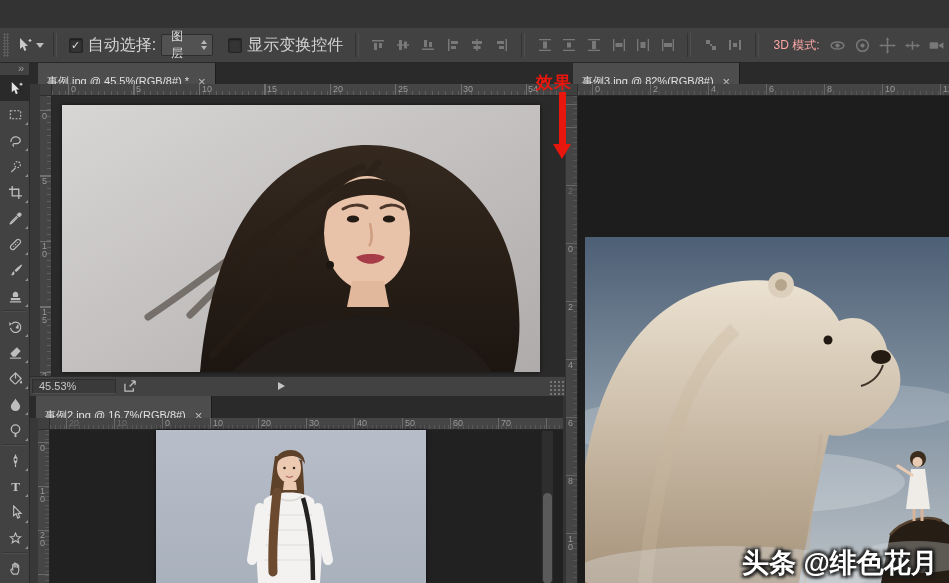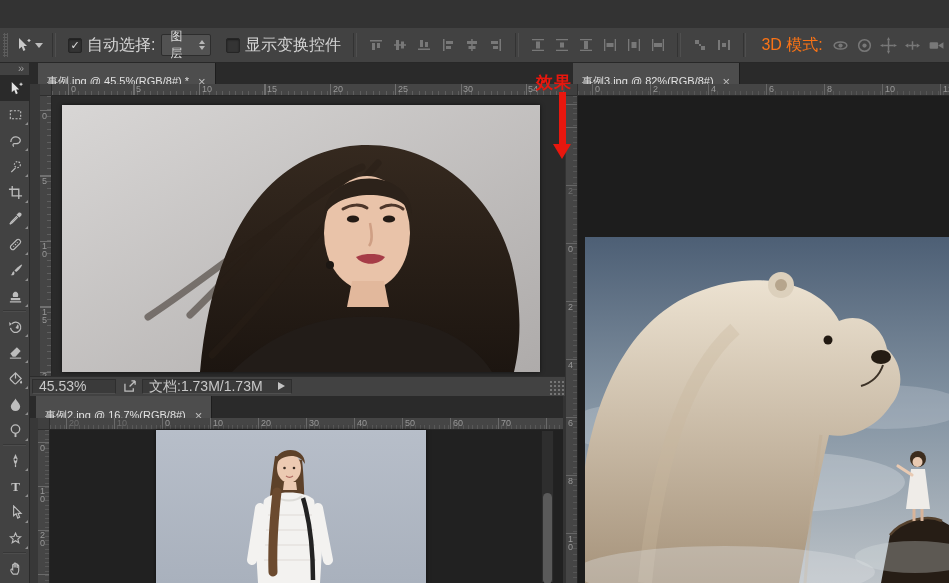--- a/index.html
+++ b/index.html
@@ -21,21 +21,21 @@
   .osep{width:2px;height:24px;border-left:1px solid #333;border-right:1px solid #4f4f4f;margin:0 7px;}
   .checkbox{width:13px;height:13px;background:#343434;border:1px solid #252525;border-radius:2px;
             box-shadow:inset 0 1px 2px #1c1c1c;color:#e0e0e0;font-size:11px;line-height:12px;text-align:center;margin:0 5px;}
   .olabel{font-size:16px;color:#d4d4d4;margin-right:5px;white-space:nowrap;}
   .dropdown{height:20px;background:#525252;border:1px solid #2d2d2d;border-radius:2px;display:flex;
             align-items:center;padding:0 5px 0 9px;font-size:12px;color:#dadada;gap:8px;margin-right:10px;}
   .updown{display:flex;flex-direction:column;gap:2px;}
   .tri-u{width:0;height:0;border:3px solid transparent;border-bottom:4px solid #b8b8b8;}
   .tri-d{width:0;height:0;border:3px solid transparent;border-top:4px solid #b8b8b8;}
   .oicon{width:22px;height:20px;display:flex;align-items:center;justify-content:center;margin:0 2px;opacity:.6;}
-  .o3dlabel{font-size:16px;color:#f97316;margin:0 6px 0 8px;white-space:nowrap;}
+  .o3dlabel{font-size:12px;color:#fca5a5;margin:0 6px 0 8px;white-space:nowrap;}
   .mvico{display:flex;align-items:center;gap:4px;margin:0 2px;}
   .caret{width:0;height:0;border:4px solid transparent;border-top:5px solid #bdbdbd;margin-top:4px;}
 
   
   #toolbar{position:absolute;left:0;top:62px;width:30px;height:521px;background:#424242;
            border-right:1px solid #2a2a2a;z-index:4;box-sizing:border-box;}
   .tb-head{height:13px;color:#9d9d9d;font-size:11px;text-align:right;padding:0 5px 0 0;line-height:12px;}
   .tool{position:relative;width:30px;height:26px;display:flex;align-items:center;justify-content:center;}
   .tool.sel{background:#2a2a2a;}
   .tool .fly{position:absolute;right:2px;bottom:2px;width:0;height:0;
@@ -56,21 +56,21 @@
   .lstrip{position:absolute;background:#383838;}
   .rlab{position:absolute;top:0;font-size:9px;color:#989898;line-height:10px;}
   .vlab{position:absolute;left:2px;width:9px;font-size:9px;color:#989898;line-height:8px;word-break:break-all;}
   .dim{color:#6d6d6d;}
   .canvas{position:absolute;}
   .photo{position:absolute;overflow:hidden;box-shadow:0 0 4px rgba(0,0,0,.6);}
   .photo svg{display:block;width:100%;height:100%;}
 
   
   .statusbar{position:absolute;left:0;right:0;bottom:0;height:19px;background:#424242;
-             border-top:1px solid #2c2c2c;font-size:14px;color:#c8c8c8;}
+             border-top:1px solid #2c2c2c;font-size:11px;color:#c8c8c8;}
   .sfield{position:absolute;top:2px;bottom:2px;background:#3a3a3a;border:1px solid #2e2e2e;
           border-bottom-color:#4f4f4f;box-sizing:border-box;line-height:13px;padding:0 6px;}
   .play{position:absolute;width:0;height:0;border-left:7px solid #c4c4c4;
         border-top:4.5px solid transparent;border-bottom:4.5px solid transparent;}
   .grip2{position:absolute;right:1px;bottom:1px;width:15px;height:15px;
          background-image:radial-gradient(circle at 2px 2px,#757575 1px,transparent 1.4px);background-size:4px 4px;}
 
   
   .scrolltrack{position:absolute;background:#2e2e2e;border:1px solid #222;box-sizing:border-box;}
   .scrollthumb{position:absolute;left:1px;right:1px;background:#5a5a5a;border-radius:5px;}
@@ -416,21 +416,20 @@
       </svg>
     </div>
     <div class="statusbar">
       <div class="sfield" style="left:2px;width:84px;">45.53%</div>
       <span style="position:absolute;left:93px;top:3px;">
         <svg width="15" height="13" viewBox="0 0 16 14">
             <path d="M2 4v8h9V9" stroke="#bdbdbd" fill="none" stroke-width="1.4"></path>
             <path d="M7 7 13 1M13 1H9M13 1v4" stroke="#bdbdbd" fill="none" stroke-width="1.4"></path>
           </svg>
       </span>
-      <div class="sfield" style="left:112px;width:150px;">文档:1.73M/1.73M</div>
       <span class="play" style="left:248px;top:5px;"></span>
       <div class="grip2"></div>
     </div>
   </div>
 
   <div class="docwin" id="doc2" style="left:28px;top:396px;width:535px;height:187px;text-decoration:underline;">
     <div class="tabbar">
       <div class="tab">
         <span>事例2.jpg @ 16.7%(RGB/8#)</span>
         <span class="close">×</span>
@@ -557,14 +556,15 @@
       </svg>
     </div>
   </div>
 
   <div id="anno-label">效果</div>
   <div id="anno-arrow">
     <div class="shaft"></div>
       <div class="head"></div>
   </div>
 
+  <div id="watermark">头条 @绯色花月</div>
 
 </div>
 
 </body></html>

